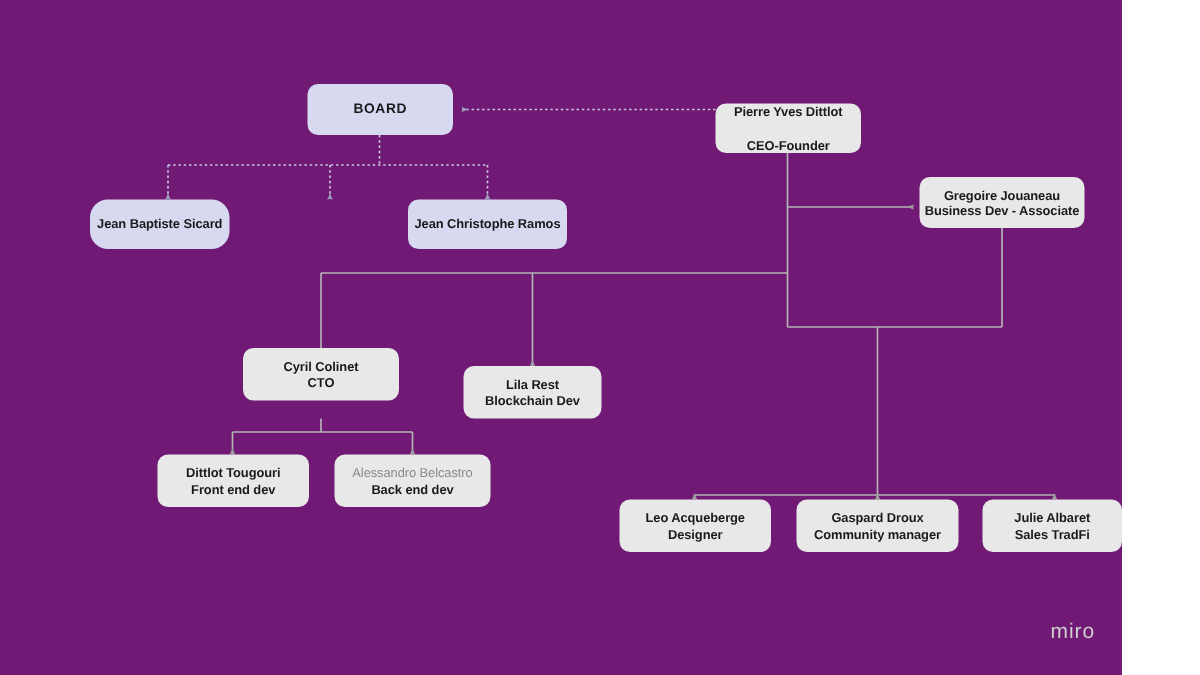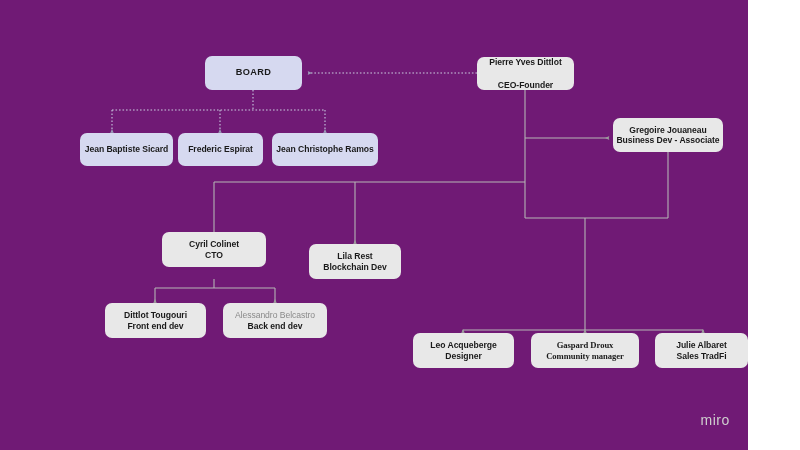--- a/index.html
+++ b/index.html
@@ -126,32 +126,29 @@
       <path d="M155,288 L275,288"></path>
       <path d="M155,288 L155,303" marker-end="url(#arrS)"></path>
       <path d="M275,288 L275,303" marker-end="url(#arrS)"></path>
     </g>
   </svg>
 
   <div class="node board lavender" style="left:205px;top:56px;width:97px;height:34px;">
     <span class="nm">BOARD</span>
   </div>
 
-  <div class="node gray" style="left:477px;top:57px;width:97px;height:33px;gap:13px;">
+  <div class="node gray" style="left:477px;top:69px;width:97px;height:33px;gap:13px;">
     <span class="nm">Pierre Yves Dittlot</span>
     <span class="rl">CEO-Founder</span>
   </div>
 
-  <div class="node lavender" style="left:80px;top:133px;width:93px;height:33px;">
+  <div class="node lavender" style="left:60px;top:133px;width:93px;height:33px;border-radius:12px;">
     <span class="nm">Jean Baptiste Sicard</span>
   </div>
 
-  <div class="node lavender" style="left:178px;top:133px;width:85px;height:33px;">
-    <span class="nm">Frederic Espirat</span>
-  </div>
 
   <div class="node lavender" style="left:272px;top:133px;width:106px;height:33px;">
     <span class="nm">Jean Christophe Ramos</span>
   </div>
 
   <div class="node gray" style="left:613px;top:118px;width:110px;height:34px;text-align:center;">
     <span class="nm">Gregoire Jouaneau</span>
     <span class="rl">Business Dev - Associate</span>
   </div>
 
@@ -173,21 +170,21 @@
   <div class="node gray faded" style="left:223px;top:303px;width:104px;height:35px;">
     <span class="nm">Alessandro Belcastro</span>
     <span class="rl">Back end dev</span>
   </div>
 
   <div class="node gray" style="left:413px;top:333px;width:101px;height:35px;">
     <span class="nm">Leo Acqueberge</span>
     <span class="rl">Designer</span>
   </div>
 
-  <div class="node gray" style="left:531px;top:333px;width:108px;height:35px;font-family:Liberation Serif, serif;">
+  <div class="node gray" style="left:531px;top:333px;width:108px;height:35px;">
     <span class="nm">Gaspard Droux</span>
     <span class="rl">Community manager</span>
   </div>
 
   <div class="node gray" style="left:655px;top:333px;width:93px;height:35px;">
     <span class="nm">Julie Albaret</span>
     <span class="rl">Sales TradFi</span>
   </div>
 
   <div id="watermark">miro</div>

